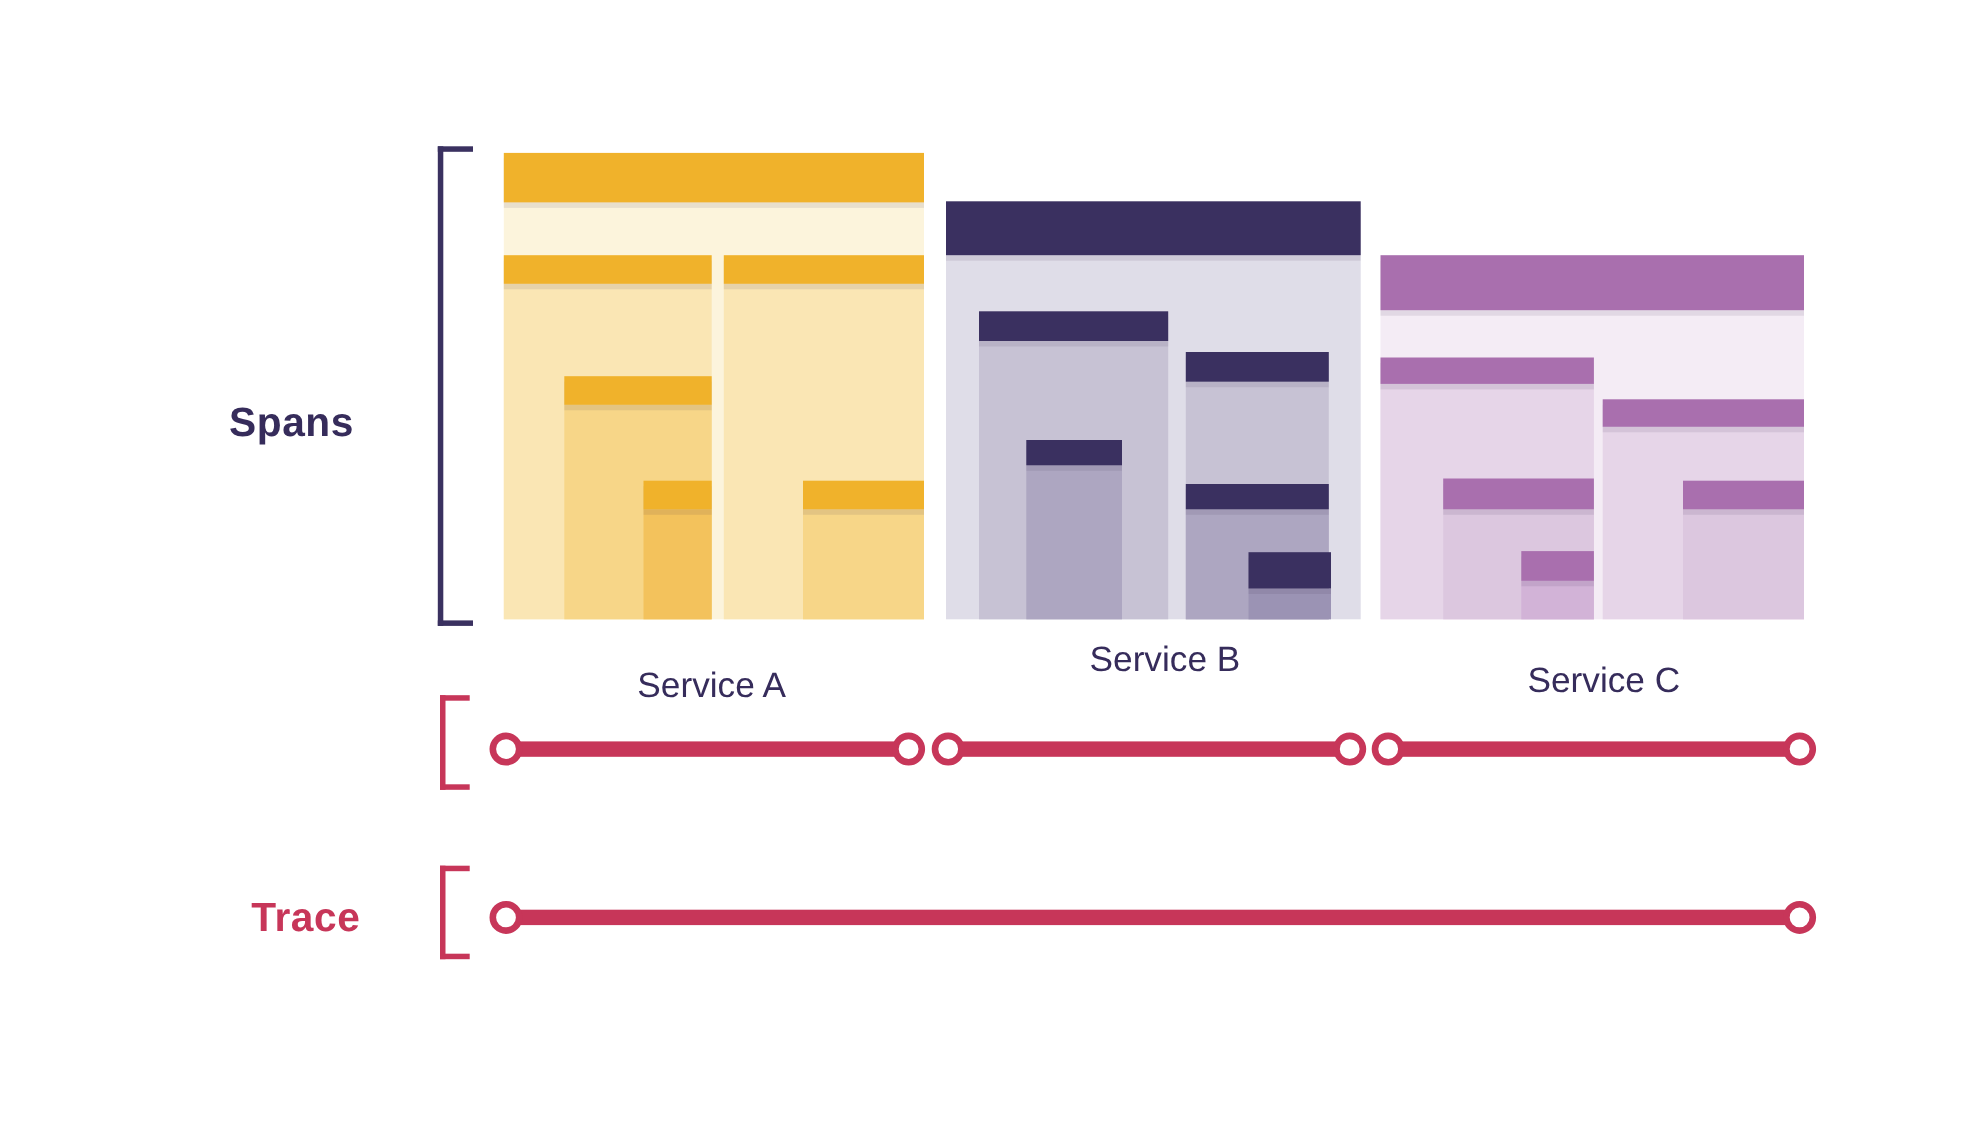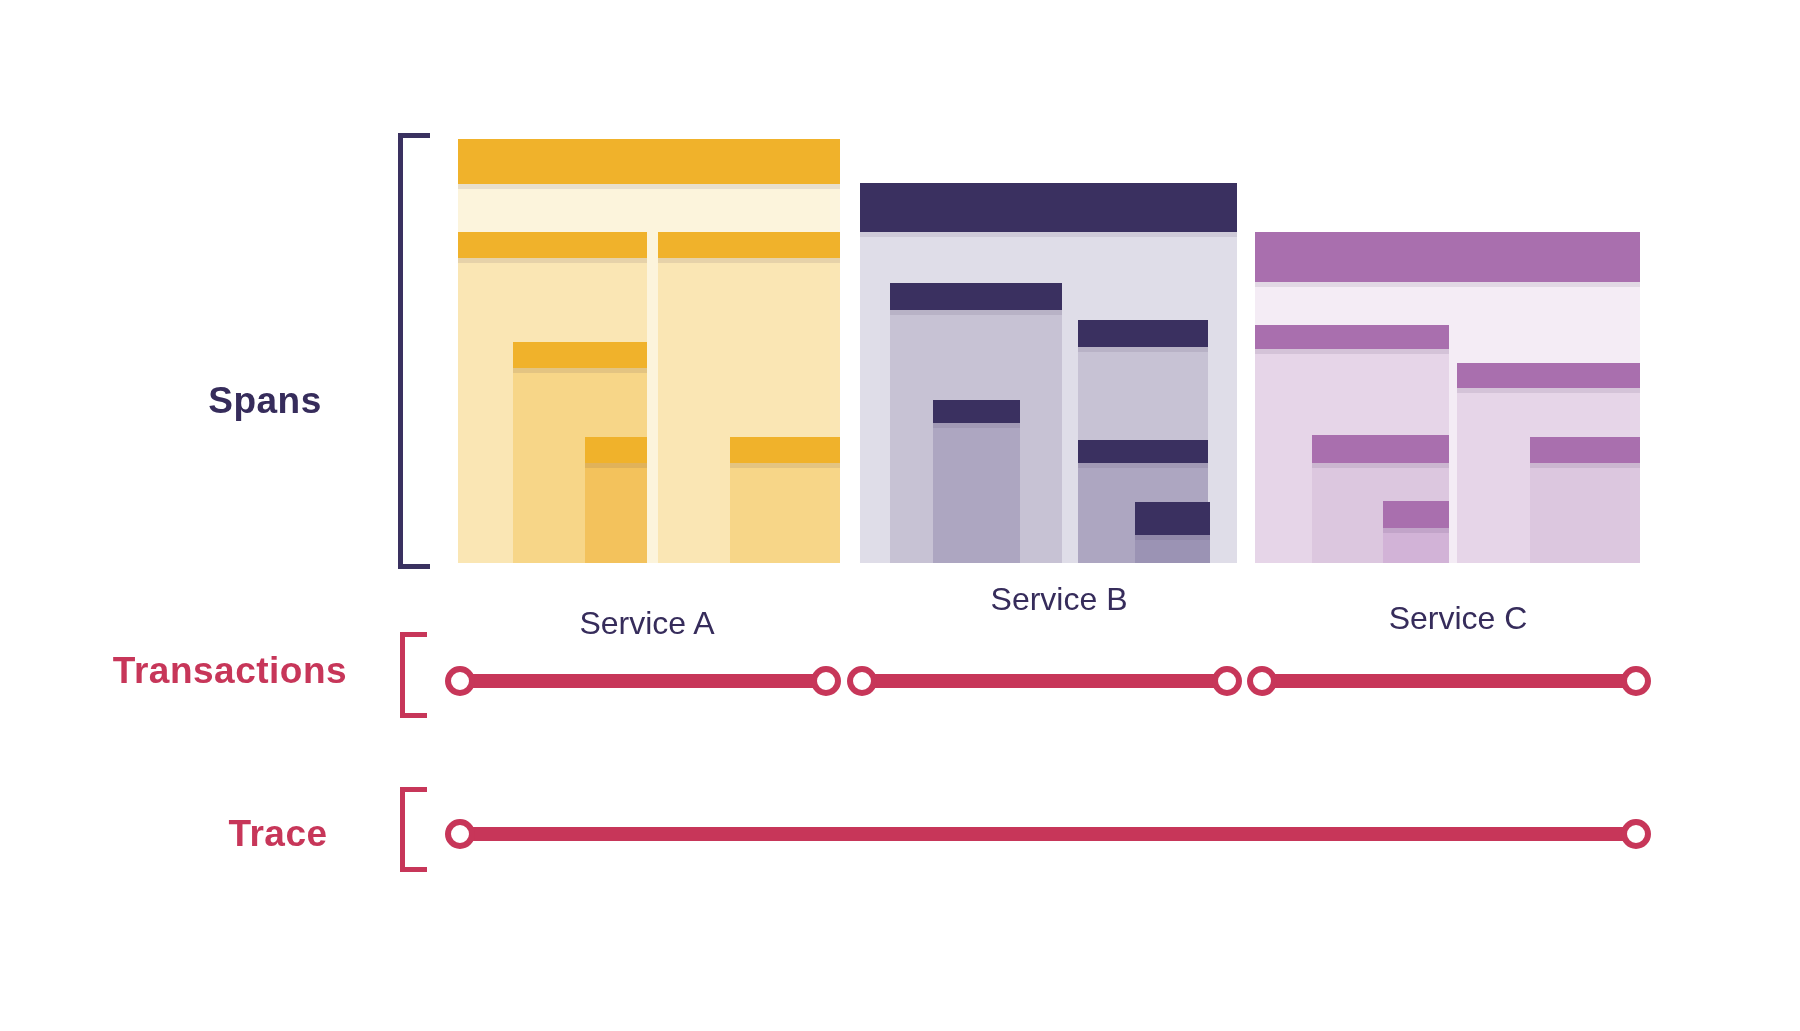--- a/index.html
+++ b/index.html
@@ -32,21 +32,21 @@
     border-bottom: 5px solid #3A3160;
   }
   .bracket.red {
     border-left: 5px solid #C73659;
     border-top: 5px solid #C73659;
     border-bottom: 5px solid #C73659;
   }
   #spans-bracket  { left: 398px; top: 133px; width: 32px; height: 436px; }
   #tx-bracket     { left: 400px; top: 632px; width: 27px; height: 86px; }
   #trace-bracket  { left: 400px; top: 787px; width: 27px; height: 85px; }
-  #spans-heading  { left: 265px; top: 380px; }
+  #spans-heading  { left: 265px; top: 363px; }
   #tx-heading     { left: 230px; top: 650px; }
   #trace-heading  { left: 258px; top: 813px; margin-left: 20px; }
   .svc-label {
     position: absolute;
     transform: translateX(-50%);
     font-weight: 400;
     font-size: 32px;
     color: #362C5B;
     white-space: nowrap;
   }
@@ -105,21 +105,20 @@
       <div class="span-fill" style="left: 1530px; top: 463px; width: 110px; height: 100px; background: rgb(220, 199, 223);"></div>
       <div class="span-bar" style="left: 1530px; top: 437px; width: 110px; height: 26px; background: rgb(169, 111, 174);"></div>
       <div class="span-fill" style="left: 1383px; top: 528px; width: 66px; height: 35px; background: rgb(210, 179, 215);"></div>
       <div class="span-bar" style="left: 1383px; top: 501px; width: 66px; height: 27px; background: rgb(169, 111, 174);"></div>
     </div>
 
   <div class="svc-label" id="svc-label-a" style="left: 647px; top: 605px;">Service A</div>
   <div class="svc-label" id="svc-label-b" style="left: 1059px; top: 581px;">Service B</div>
   <div class="svc-label" id="svc-label-c" style="left: 1458px; top: 600px;">Service C</div>
 
-  <div id="tx-heading" class="heading red">Transactions</div>
   <div id="tx-bracket" class="bracket red"></div>
   <div id="tx-layer">
       <div class="tl-line" style="left: 460px; top: 674px; width: 366px; height: 14px;"></div>
       <div class="tl-circle" style="left: 445px; top: 666px; width: 30px; height: 30px;"></div>
       <div class="tl-circle" style="left: 811px; top: 666px; width: 30px; height: 30px;"></div>
       <div class="tl-line" style="left: 862px; top: 674px; width: 365px; height: 14px;"></div>
       <div class="tl-circle" style="left: 847px; top: 666px; width: 30px; height: 30px;"></div>
       <div class="tl-circle" style="left: 1212px; top: 666px; width: 30px; height: 30px;"></div>
       <div class="tl-line" style="left: 1262px; top: 674px; width: 374px; height: 14px;"></div>
       <div class="tl-circle" style="left: 1247px; top: 666px; width: 30px; height: 30px;"></div>

